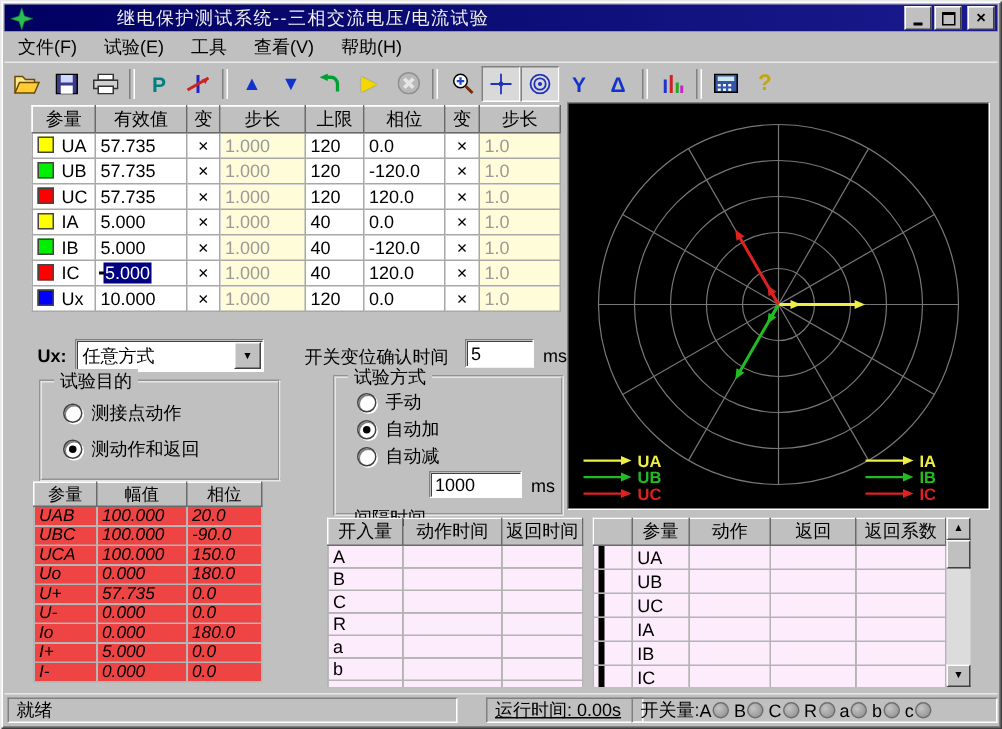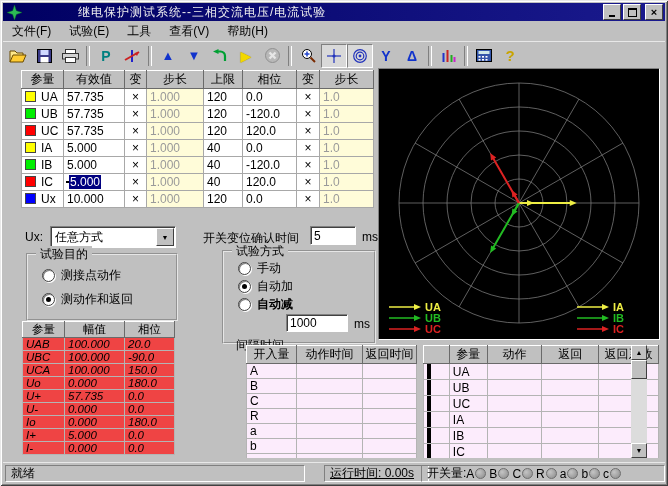--- a/index.html
+++ b/index.html
@@ -59,21 +59,21 @@
   .radio{width:11px;height:11px;border-radius:50%;background:#fff;flex:0 0 auto;
          border:1px solid #404040;box-shadow:inset 1px 1px 0 #808080, 1px 1px 0 #fff;}
   .radio.checked{display:flex;align-items:center;justify-content:center;}
   .radio.checked::after{content:"";width:5px;height:5px;border-radius:50%;background:#000;}
   
   .stable{position:absolute;border-collapse:collapse;table-layout:fixed;}
   .stable th{background:#c0c0c0;border:1px solid;border-color:#fff #6a6a6a #6a6a6a #fff;font-weight:normal;padding:0 2px;white-space:nowrap;overflow:hidden;}
   .stable td{border:1px solid #b4b4b4;padding:0 3px;white-space:nowrap;overflow:hidden;}
   .cyan td{background:#ef4444;font-style:italic;}
   .pink td{background:#fcecfc;}
-  .clipbox{position:absolute;overflow:hidden;margin-left:28px;}
+  .clipbox{position:absolute;overflow:hidden;}
   .chk{width:11px;height:11px;border:2px solid #000;background:#fff;margin:0 auto;}
   
   .vsb{position:absolute;left:631px;top:345px;width:16px;height:113px;background:#dcdcdc;}
   .sb-btn{position:absolute;left:0;width:16px;height:15px;background:#c0c0c0;border:1px solid;border-color:#fff #404040 #404040 #fff;
           box-sizing:border-box;display:flex;align-items:center;justify-content:center;font-size:7px;color:#000;}
   .sb-thumb{position:absolute;left:0;top:15px;width:16px;height:19px;background:#c0c0c0;border:1px solid;border-color:#fff #404040 #404040 #fff;box-sizing:border-box;}
   
   .chart{position:absolute;left:378px;top:68px;width:282px;height:272px;background:#000;
          border:1px solid;border-color:#808080 #fff #fff #808080;box-sizing:border-box;}
   
@@ -316,33 +316,33 @@
       <td class="c-chg">×</td>
       <td class="c-step">1.000</td>
       <td>120</td>
       <td>0.0</td>
       <td class="c-chg">×</td>
       <td class="c-step">1.0</td>
     </tr>
   </tbody>
     </table>
 
-  <span class="lbl" style="left:25px;top:230px;">Ux:</span>
+  <span class="lbl" style="left:25px;top:230px;font-weight:bold;">Ux:</span>
   <div class="select">
     <span class="stext">任意方式</span>
     <span class="selbtn">
         <span>▼</span>
       </span>
   </div>
 
   <span class="lbl" style="left:203px;top:230px;">开关变位确认时间</span>
   <input class="tinput" style="left: 310px; top: 226px; width: 46px; height: 19px;" value="5">
   <span class="lbl" style="left:362px;top:230px;">ms</span>
 
-  <div class="gb" style="left:26px;top:253px;width:148px;height:64px;">
+  <div class="gb" style="left:26px;top:253px;width:148px;height:64px;padding-left:9px;">
     <span class="gb-title">试验目的</span>
     <span class="opt" style="left:14px;top:36px;">
       <span class="radio checked"></span>
       <span>测动作和返回</span>
     </span>
     <span class="opt" style="left:14px;top:12px;">
       <span class="radio"></span>
       <span>测接点动作</span>
     </span>
   </div>
@@ -350,21 +350,21 @@
   <div class="gb" style="left:222px;top:250px;width:150px;height:90px;">
     <span class="gb-title">试验方式</span>
     <span class="opt" style="left:14px;top:8px;">
       <span class="radio"></span>
       <span>手动</span>
     </span>
     <span class="opt" style="left:14px;top:26px;">
       <span class="radio checked"></span>
       <span>自动加</span>
     </span>
-    <span class="opt" style="left:14px;top:44px;font-weight:bold;">
+    <span class="opt" style="left:14px;top:44px;">
       <span class="radio"></span>
       <span>自动减</span>
     </span>
     <span class="lbl" style="left:12px;top:65px;margin-top:20px;">间隔时间</span>
     <input class="tinput" style="left: 62px; top: 62px; width: 62px; height: 18px;" value="1000">
     <span class="lbl" style="left:130px;top:65px;">ms</span>
   </div>
 
   <table class="stable cyan" style="left:22px;top:321px;font-size:11.5px;">
     <colgroup>

